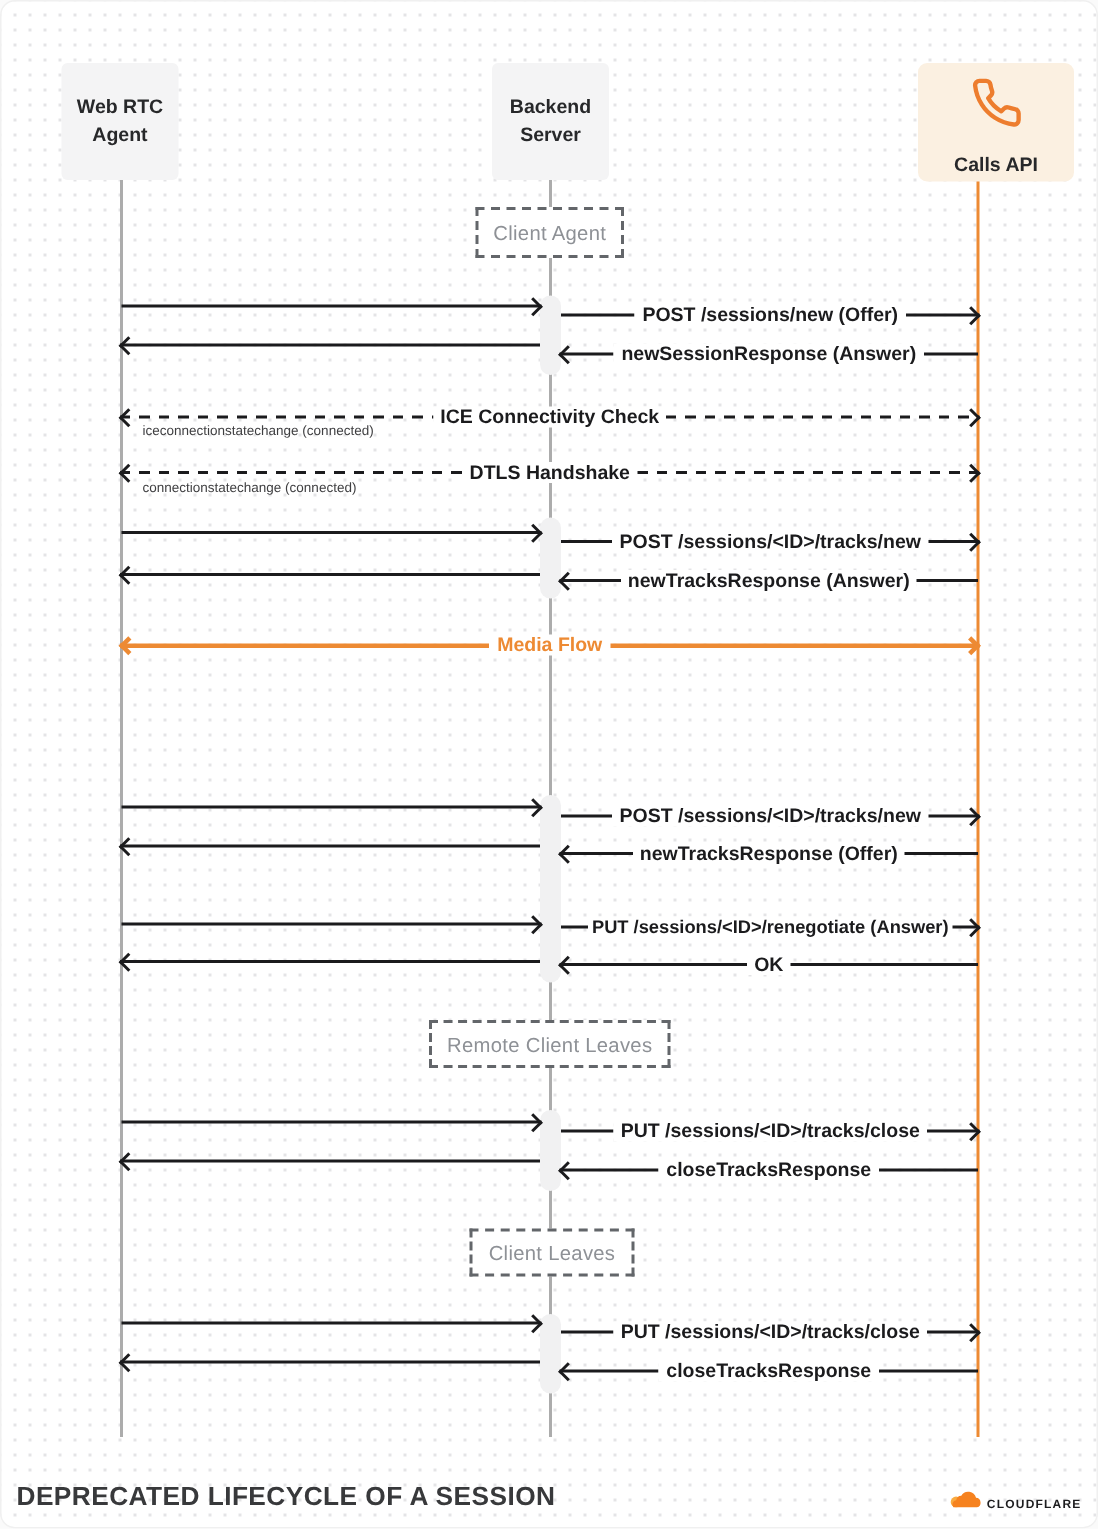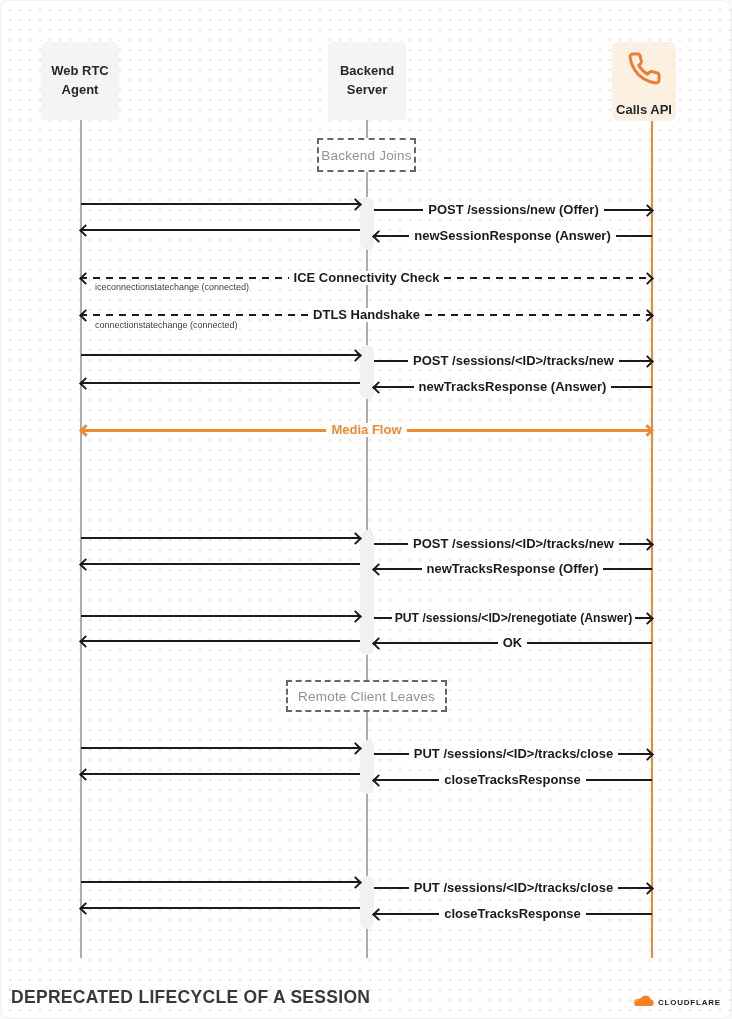--- a/index.html
+++ b/index.html
@@ -54,41 +54,41 @@
 <body>
 
 <div class="page">
 
   <div class="actor gray" style="left:40px;top:41px;width:78px;height:78px;">
     <span>Web RTC Agent</span>
   </div>
   <div class="actor gray" style="left:327px;top:41px;width:78px;height:78px;">
     <span>Backend Server</span>
   </div>
-  <div class="actor calls" style="left:611px;top:41px;width:64px;height:79px;">
+  <div class="actor calls" style="left:611px;top:41px;width:104px;height:79px;">
     <span>
       <svg width="35" height="35" viewBox="0 0 24 24" fill="none" stroke="#ED7D2E" stroke-width="2" stroke-linecap="round" stroke-linejoin="round">
           <path d="M22 16.92v3a2 2 0 0 1-2.18 2 19.79 19.79 0 0 1-8.63-3.07 19.5 19.5 0 0 1-6-6 19.79 19.79 0 0 1-3.07-8.67A2 2 0 0 1 4.11 2h3a2 2 0 0 1 2 1.72 12.84 12.84 0 0 0 .7 2.81 2 2 0 0 1-.45 2.11L8.09 9.91a16 16 0 0 0 6 6l1.27-1.27a2 2 0 0 1 2.11-.45 12.84 12.84 0 0 0 2.81.7A2 2 0 0 1 22 16.92z"></path>
         </svg>
     </span>
     <span>Calls API</span>
   </div>
 
   <div class="lifeline gray" style="left:79px;"></div>
   <div class="lifeline gray" style="left:365px;"></div>
   <div class="lifeline orange" style="left:649.5px;"></div>
 
   <div class="bar" style="top:196px;height:53px;"></div>
   <div class="bar" style="top:344px;height:54px;"></div>
   <div class="bar" style="top:529px;height:125px;"></div>
   <div class="bar" style="top:739px;height:54px;"></div>
   <div class="bar" style="top:875px;height:53px;"></div>
 
   <div class="section" style="left:316px;top:137px;width:99px;height:34px;">
-    <span>Backend Joins</span>
+    <span>Client Agent</span>
   </div>
 
   <div class="arrow" style="left:80px;top:196px;width:279px;">
       <span class="seg"></span>
       <span class="head r"></span>
     </div>
   <div class="arrow" style="left:373px;top:228px;width:278px;">
       <span class="head l"></span>
       <span class="seg"></span>
       <span class="albl">newSessionResponse (Answer)</span>
@@ -212,20 +212,23 @@
       <span class="head l"></span>
       <span class="seg"></span>
       <span class="albl">closeTracksResponse</span>
       <span class="seg"></span>
     </div>
   <div class="arrow" style="left:80px;top:766px;width:279px;">
       <span class="head l"></span>
       <span class="seg"></span>
     </div>
 
+  <div class="section" style="left:312px;top:818px;width:110px;height:32px;">
+    <span>Client Leaves</span>
+  </div>
 
   <div class="arrow" style="left:80px;top:874px;width:279px;">
       <span class="seg"></span>
       <span class="head r"></span>
     </div>
   <div class="arrow" style="left:373px;top:880px;width:278px;">
       <span class="seg"></span>
       <span class="albl">PUT /sessions/&lt;ID&gt;/tracks/close</span>
       <span class="seg"></span>
       <span class="head r"></span>

